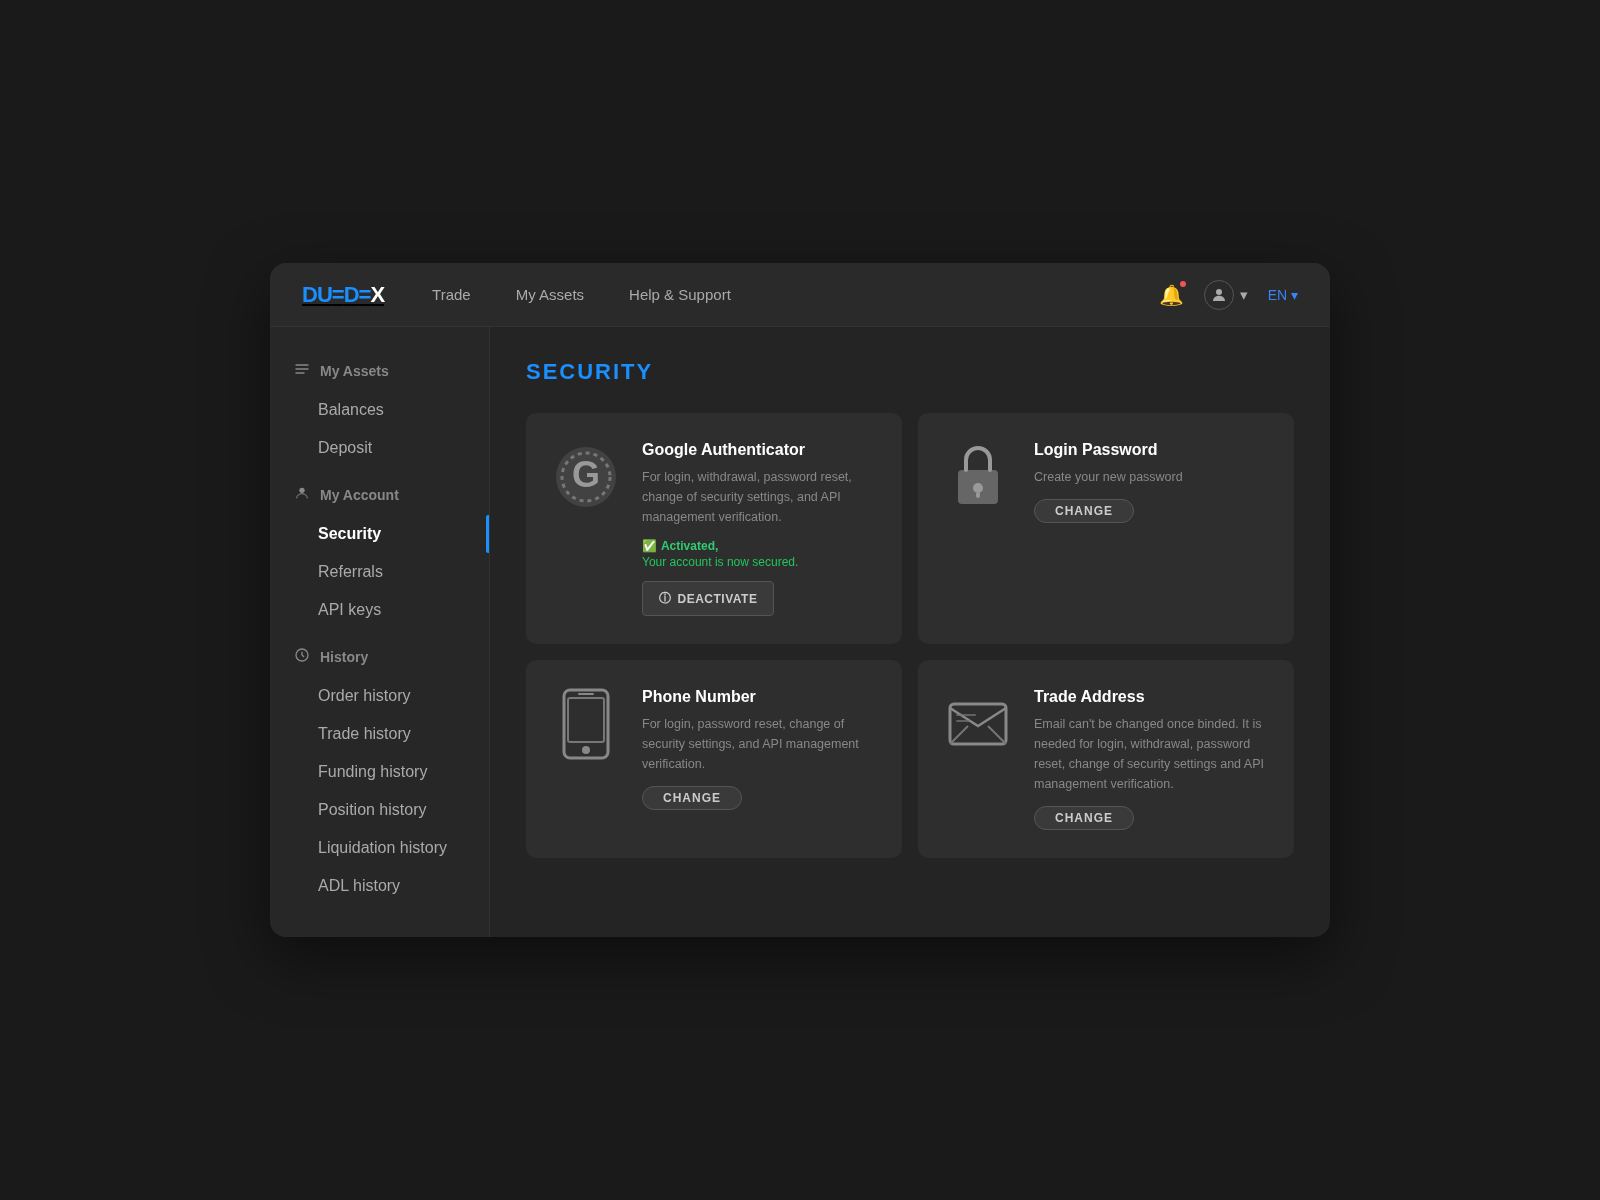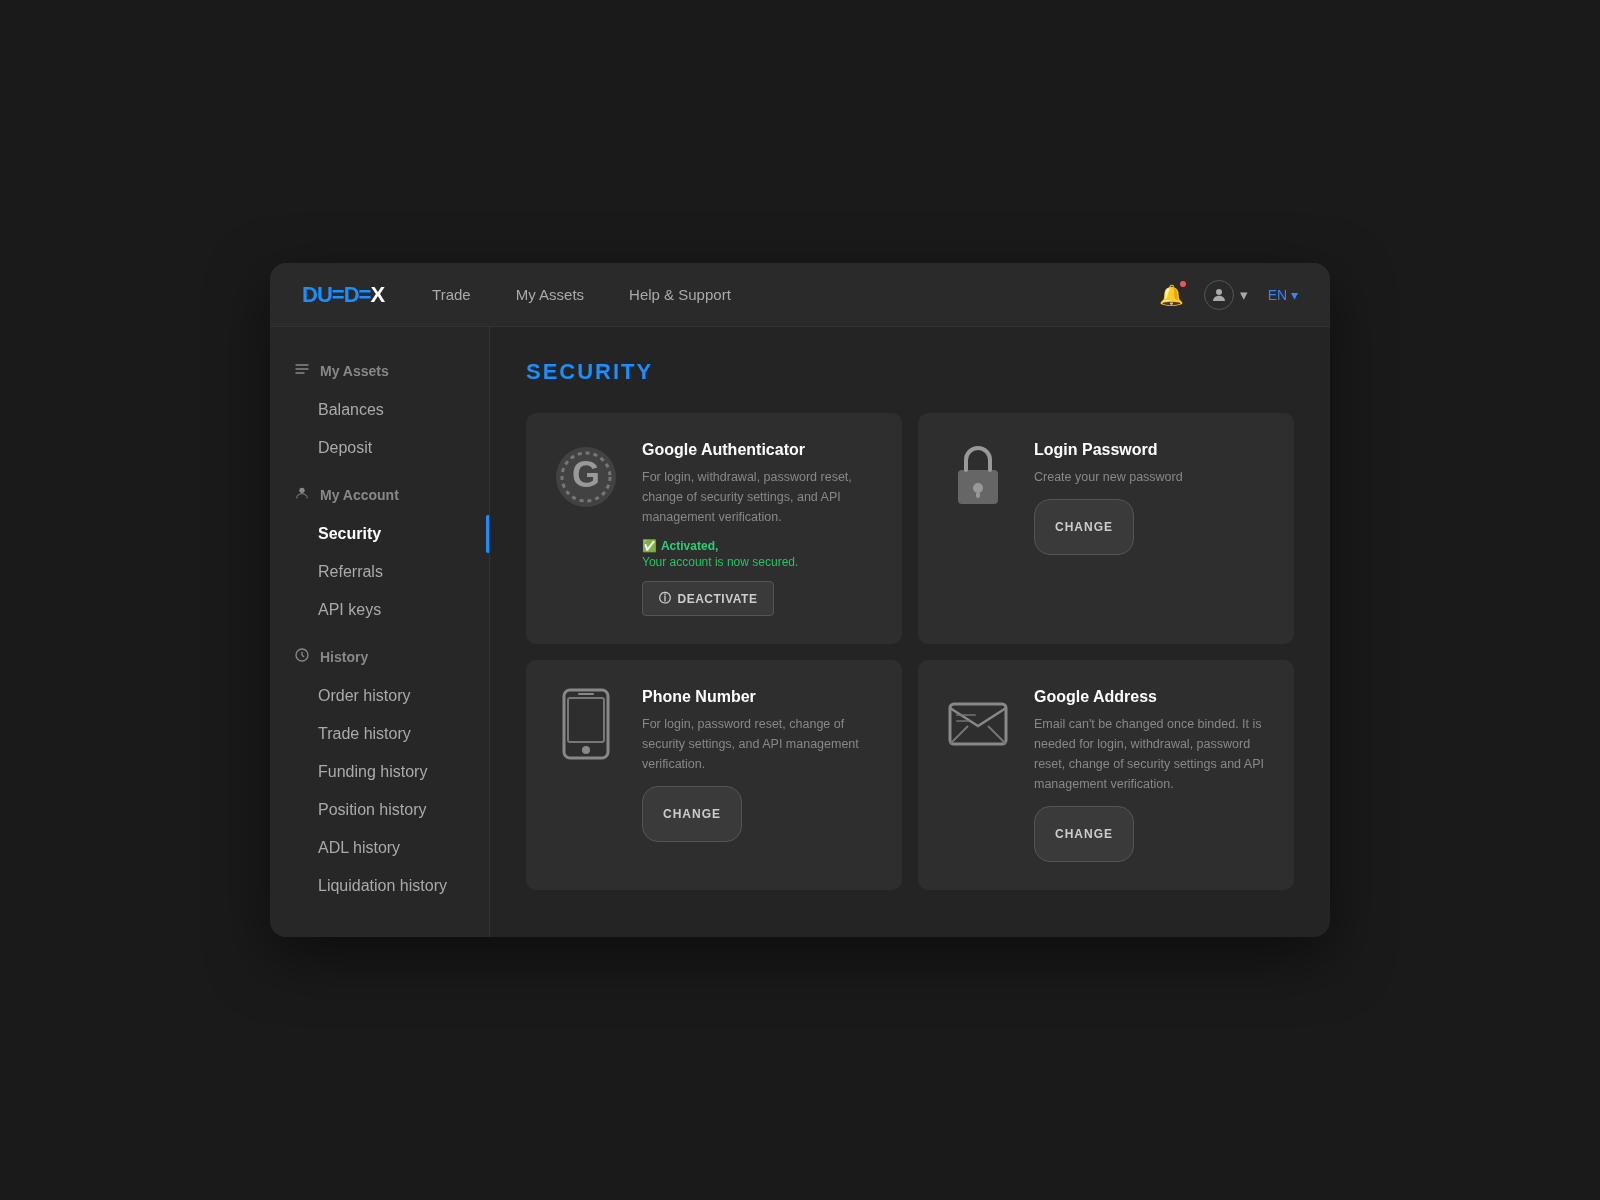--- a/index.html
+++ b/index.html
@@ -30,20 +30,21 @@
       border-bottom: 1px solid #333;
     }
     .logo {
       display: flex;
       align-items: center;
       font-size: 22px;
       font-weight: 900;
       letter-spacing: -1px;
       margin-right: 48px;
       flex-shrink: 0;
+      text-decoration: underline;
     }
     .logo-due {
       color: #1a8fff;
     }
     .logo-dex {
       color: #ffffff;
     }
     .logo-dashes {
       color: #1a8fff;
     }
@@ -229,21 +230,21 @@
       border-radius: 4px;
       font-size: 12px;
       font-weight: 600;
       cursor: pointer;
       letter-spacing: 0.5px;
     }
     .btn-change {
       background: #3a3a3a;
       border: 1px solid #555;
       color: #ccc;
-      padding: 20px 20px;
+      padding: 4px 20px;
       border-radius: 16px;
       font-size: 12px;
       font-weight: 700;
       cursor: pointer;
       letter-spacing: 1px;
     }
 
     
     svg { overflow: visible; }
   </style>
@@ -324,22 +325,22 @@
               <circle cx="12" cy="12" r="9"></circle>
               <polyline points="12,7 12,12 15,15"></polyline>
             </svg>
           </span>
           <span>History</span>
         </div>
         <div class="sidebar-item">Order history</div>
         <div class="sidebar-item">Trade history</div>
         <div class="sidebar-item">Funding history</div>
         <div class="sidebar-item">Position history</div>
+        <div class="sidebar-item">Liquidation history</div>
         <div class="sidebar-item">ADL history</div>
-        <div class="sidebar-item">Liquidation history</div>
       </div>
 
     </aside>
 
     <main class="content">
       <h1 class="page-title">SECURITY</h1>
 
       <div class="security-grid">
 
         <div class="security-card">
@@ -402,21 +403,21 @@
             <svg width="64" height="56" viewBox="0 0 64 56">
               <rect x="4" y="8" width="56" height="40" rx="4" fill="none" stroke="#888" stroke-width="3"></rect>
               <path d="M4 12 L32 30 L60 12" stroke="#888" stroke-width="2.5" fill="none"></path>
               <path d="M4 48 L22 30" stroke="#777" stroke-width="2" fill="none"></path>
               <path d="M60 48 L42 30" stroke="#777" stroke-width="2" fill="none"></path>
               <rect x="10" y="18" width="20" height="2" rx="1" fill="#777" opacity="0.7"></rect>
               <rect x="10" y="24" width="14" height="2" rx="1" fill="#777" opacity="0.7"></rect>
             </svg>
           </div>
           <div class="card-body">
-            <div class="card-title">Google Address</div>
+            <div class="card-title">Trade Address</div>
             <div class="card-desc">Email can't be changed once binded. It is needed for login, withdrawal, password reset, change of security settings and API management verification.</div>
             <button class="btn-change">CHANGE</button>
           </div>
         </div>
 
       </div>
     </main>
 
   </div>
 </div>

